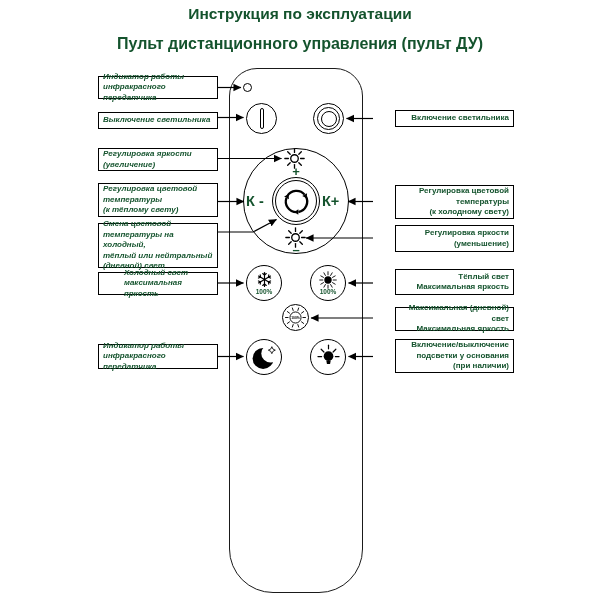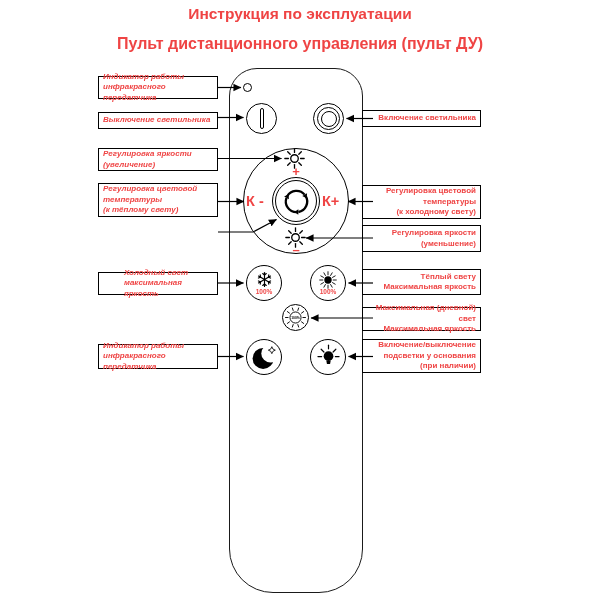--- a/index.html
+++ b/index.html
@@ -1,25 +1,25 @@
 <!DOCTYPE html>
 <html><head>
 <meta charset="utf-8">
 <style>
   html,body{margin:0;padding:0;background:#fff;}
   #canvas{position:relative;width:600px;height:600px;background:#fff;
-    font-family:"Liberation Sans",sans-serif;color:#ef4444;overflow:hidden;}
+    font-family:"Liberation Sans",sans-serif;color:#14532d;overflow:hidden;}
   .title{position:absolute;left:0;width:600px;text-align:center;font-weight:bold;}
   #page-title{top:5px;font-size:15.5px;}
   #page-subtitle{top:35px;font-size:16px;}
   .label-box{position:absolute;border:1.2px solid #000;background:#fff;
     font-size:8px;font-weight:bold;line-height:10.5px;white-space:pre-line;
     display:flex;flex-direction:column;justify-content:center;box-sizing:border-box;}
   .label-left{left:98px;width:120px;padding:2px 3px 2px 4px;text-align:left;font-style:italic;}
-  .label-right{left:362px;width:119px;padding:2px 4px 2px 3px;text-align:right;}
+  .label-right{left:395px;width:119px;padding:2px 4px 2px 3px;text-align:right;}
   .remote{position:absolute;left:229px;top:68px;width:134px;height:525px;
     border:1.5px solid #1a1a1a;border-radius:28px 28px 44px 44px;background:#fff;box-sizing:border-box;}
   .circ{position:absolute;border:1.3px solid #000;border-radius:50%;background:#fff;box-sizing:border-box;}
   .btn{display:flex;align-items:center;justify-content:center;flex-direction:column;}
   .pct{font-size:6.5px;font-weight:bold;line-height:6.5px;margin-top:0.5px;}
   .ktext{position:absolute;font-size:14.5px;font-weight:bold;line-height:14px;}
   .pm{position:absolute;font-size:13px;font-weight:bold;line-height:10px;width:20px;text-align:center;}
   svg{display:block;}
   #overlay{position:absolute;left:0;top:0;pointer-events:none;}
 </style>
@@ -183,32 +183,36 @@
   </div>
 
   <div class="label-box label-left" style="top:76px;height:23px;">Индикатор работы
 инфракрасного передатчика</div>
   <div class="label-box label-left" style="top:112px;height:17px;">Выключение светильника</div>
   <div class="label-box label-left" style="top:148px;height:23px;">Регулировка яркости
 (увеличение)</div>
   <div class="label-box label-left" style="top:183px;height:34px;">Регулировка цветовой
 температуры
 (к тёплому свету)</div>
+  <div class="label-box label-left" style="top:223px;height:45px;">Смена цветовой
+температуры на холодный,
+тёплый или нейтральный
+(дневной) свет</div>
   <div class="label-box label-left" style="top:272px;height:23px;padding-left:25px;">Холодный свет
 максимальная яркость</div>
   <div class="label-box label-left" style="top:344px;height:25px;">Индикатор работы
 инфракрасного передатчика</div>
 
   <div class="label-box label-right" style="top:110px;height:17px;">Включение светильника</div>
   <div class="label-box label-right" style="top:185px;height:34px;">Регулировка цветовой
 температуры
 (к холодному свету)</div>
   <div class="label-box label-right" style="top:225px;height:27px;">Регулировка яркости
 (уменьшение)</div>
-  <div class="label-box label-right" style="top:269px;height:26px;">Тёплый свету
+  <div class="label-box label-right" style="top:269px;height:26px;">Тёплый свет
 Максимальная яркость</div>
   <div class="label-box label-right" style="top:307px;height:24px;">Максимальная (дневной) свет
 Максимальная яркость</div>
   <div class="label-box label-right" style="top:339px;height:34px;">Включение/выключение
 подсветки у основания
 (при наличии)</div>
 
   <svg id="overlay" width="600" height="600" viewBox="0 0 600 600">
     <defs>
       <marker id="ah" markerWidth="7" markerHeight="7" refX="6.3" refY="3.5" orient="auto">

